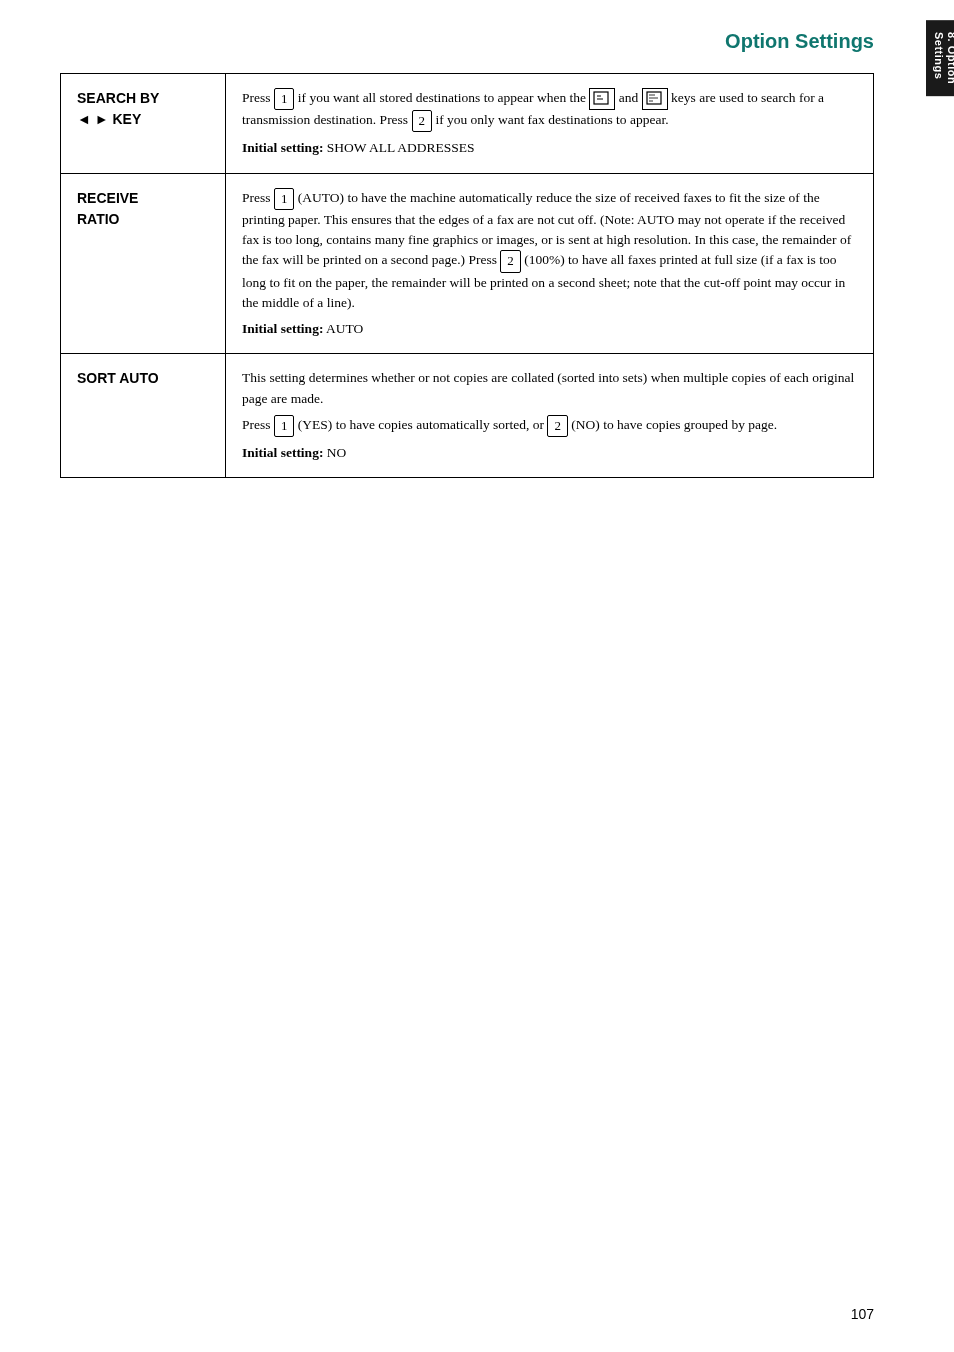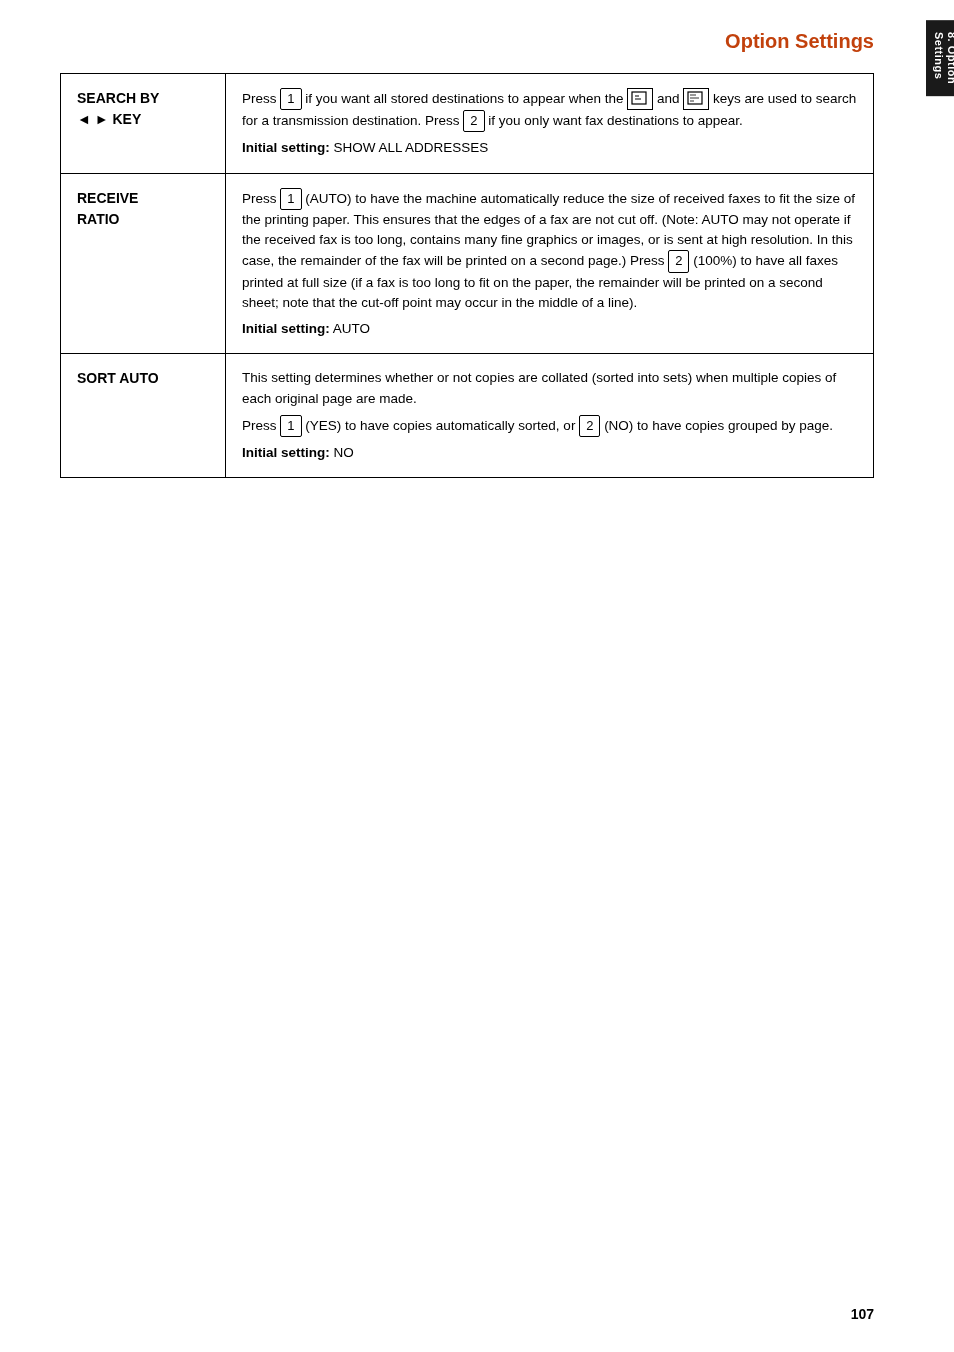--- a/index.html
+++ b/index.html
@@ -16,21 +16,21 @@
 
     .page-header {
       display: flex;
       justify-content: flex-end;
       padding: 30px 80px 10px 60px;
     }
 
     .page-title {
       font-size: 20px;
       font-weight: bold;
-      color: #c2410c;
+      color: #0f766e;
     }
 
     .side-tab {
       position: absolute;
       top: 20px;
       right: 0;
       width: 28px;
       background: #1a1a1a;
       color: #fff;
       font-size: 11px;
@@ -70,20 +70,21 @@
     .label-cell {
       width: 165px;
       font-weight: bold;
       font-size: 14px;
       white-space: nowrap;
     }
 
     .content-cell {
       font-size: 13.5px;
       line-height: 1.55;
+      font-family: Liberation Serif, serif;
     }
 
     .content-cell p {
       margin-bottom: 6px;
     }
 
     .content-cell p:last-child {
       margin-bottom: 0;
     }
 
@@ -100,21 +101,21 @@
 
     .bold-label {
       font-weight: bold;
     }
 
     .page-footer {
       position: absolute;
       bottom: 30px;
       right: 80px;
       font-size: 14px;
-      font-weight: bold;
+      font-weight: normal;
       margin-top: 32px;
     }
 
   </style>
 </head>
 <body>
 
 <div class="side-tab">
   <span style="writing-mode:vertical-rl;transform:rotate(180deg);font-size:11px;font-weight:bold;color:#fff;letter-spacing:0.5px;">8. Option<br>Settings</span>
 </div>

